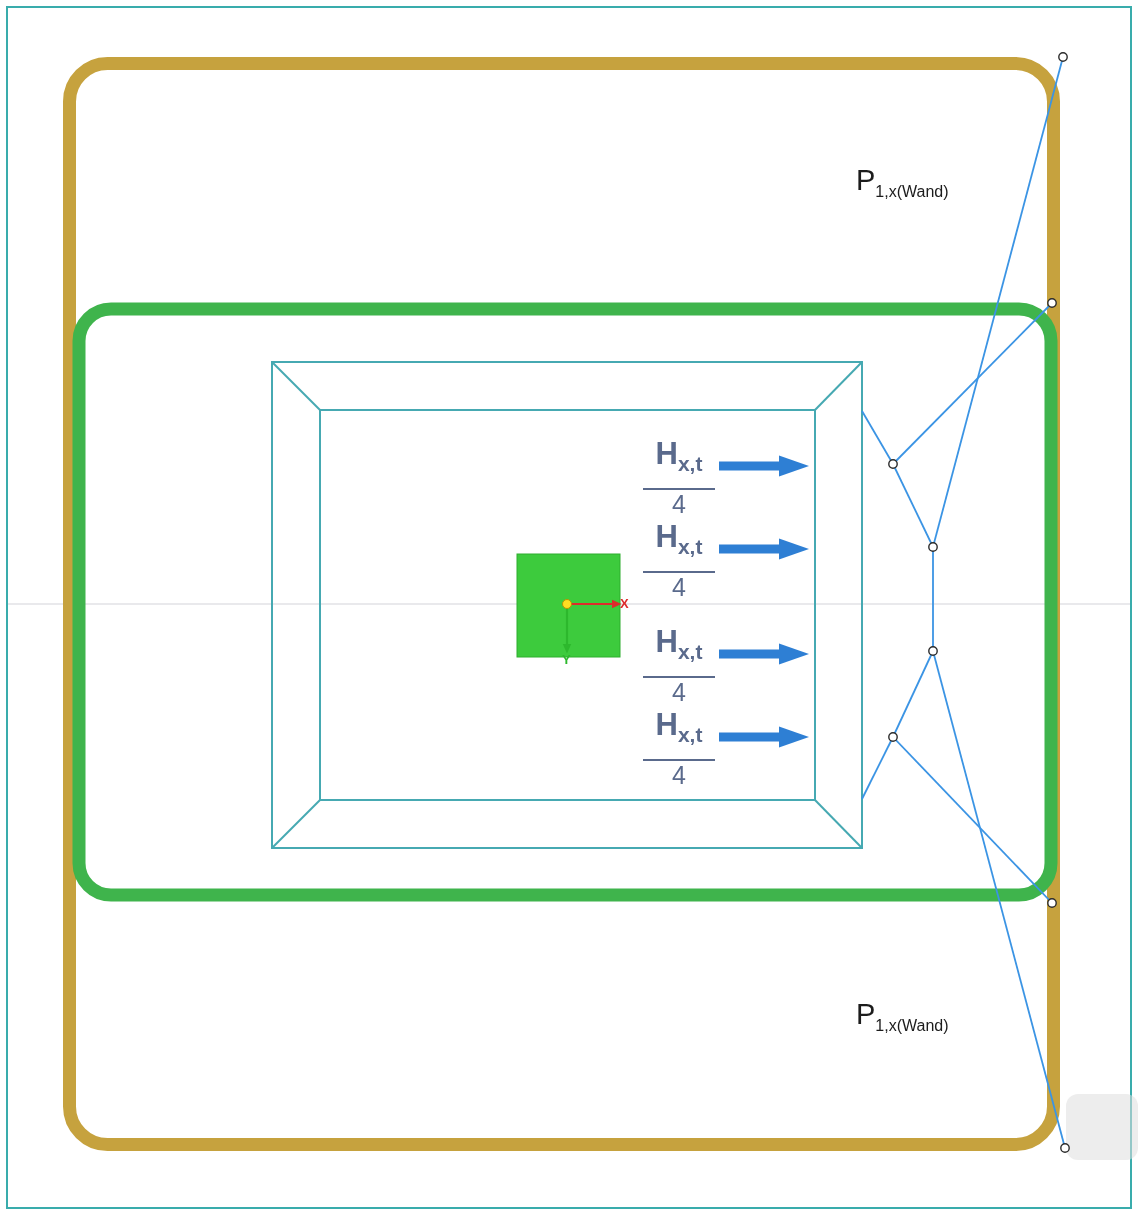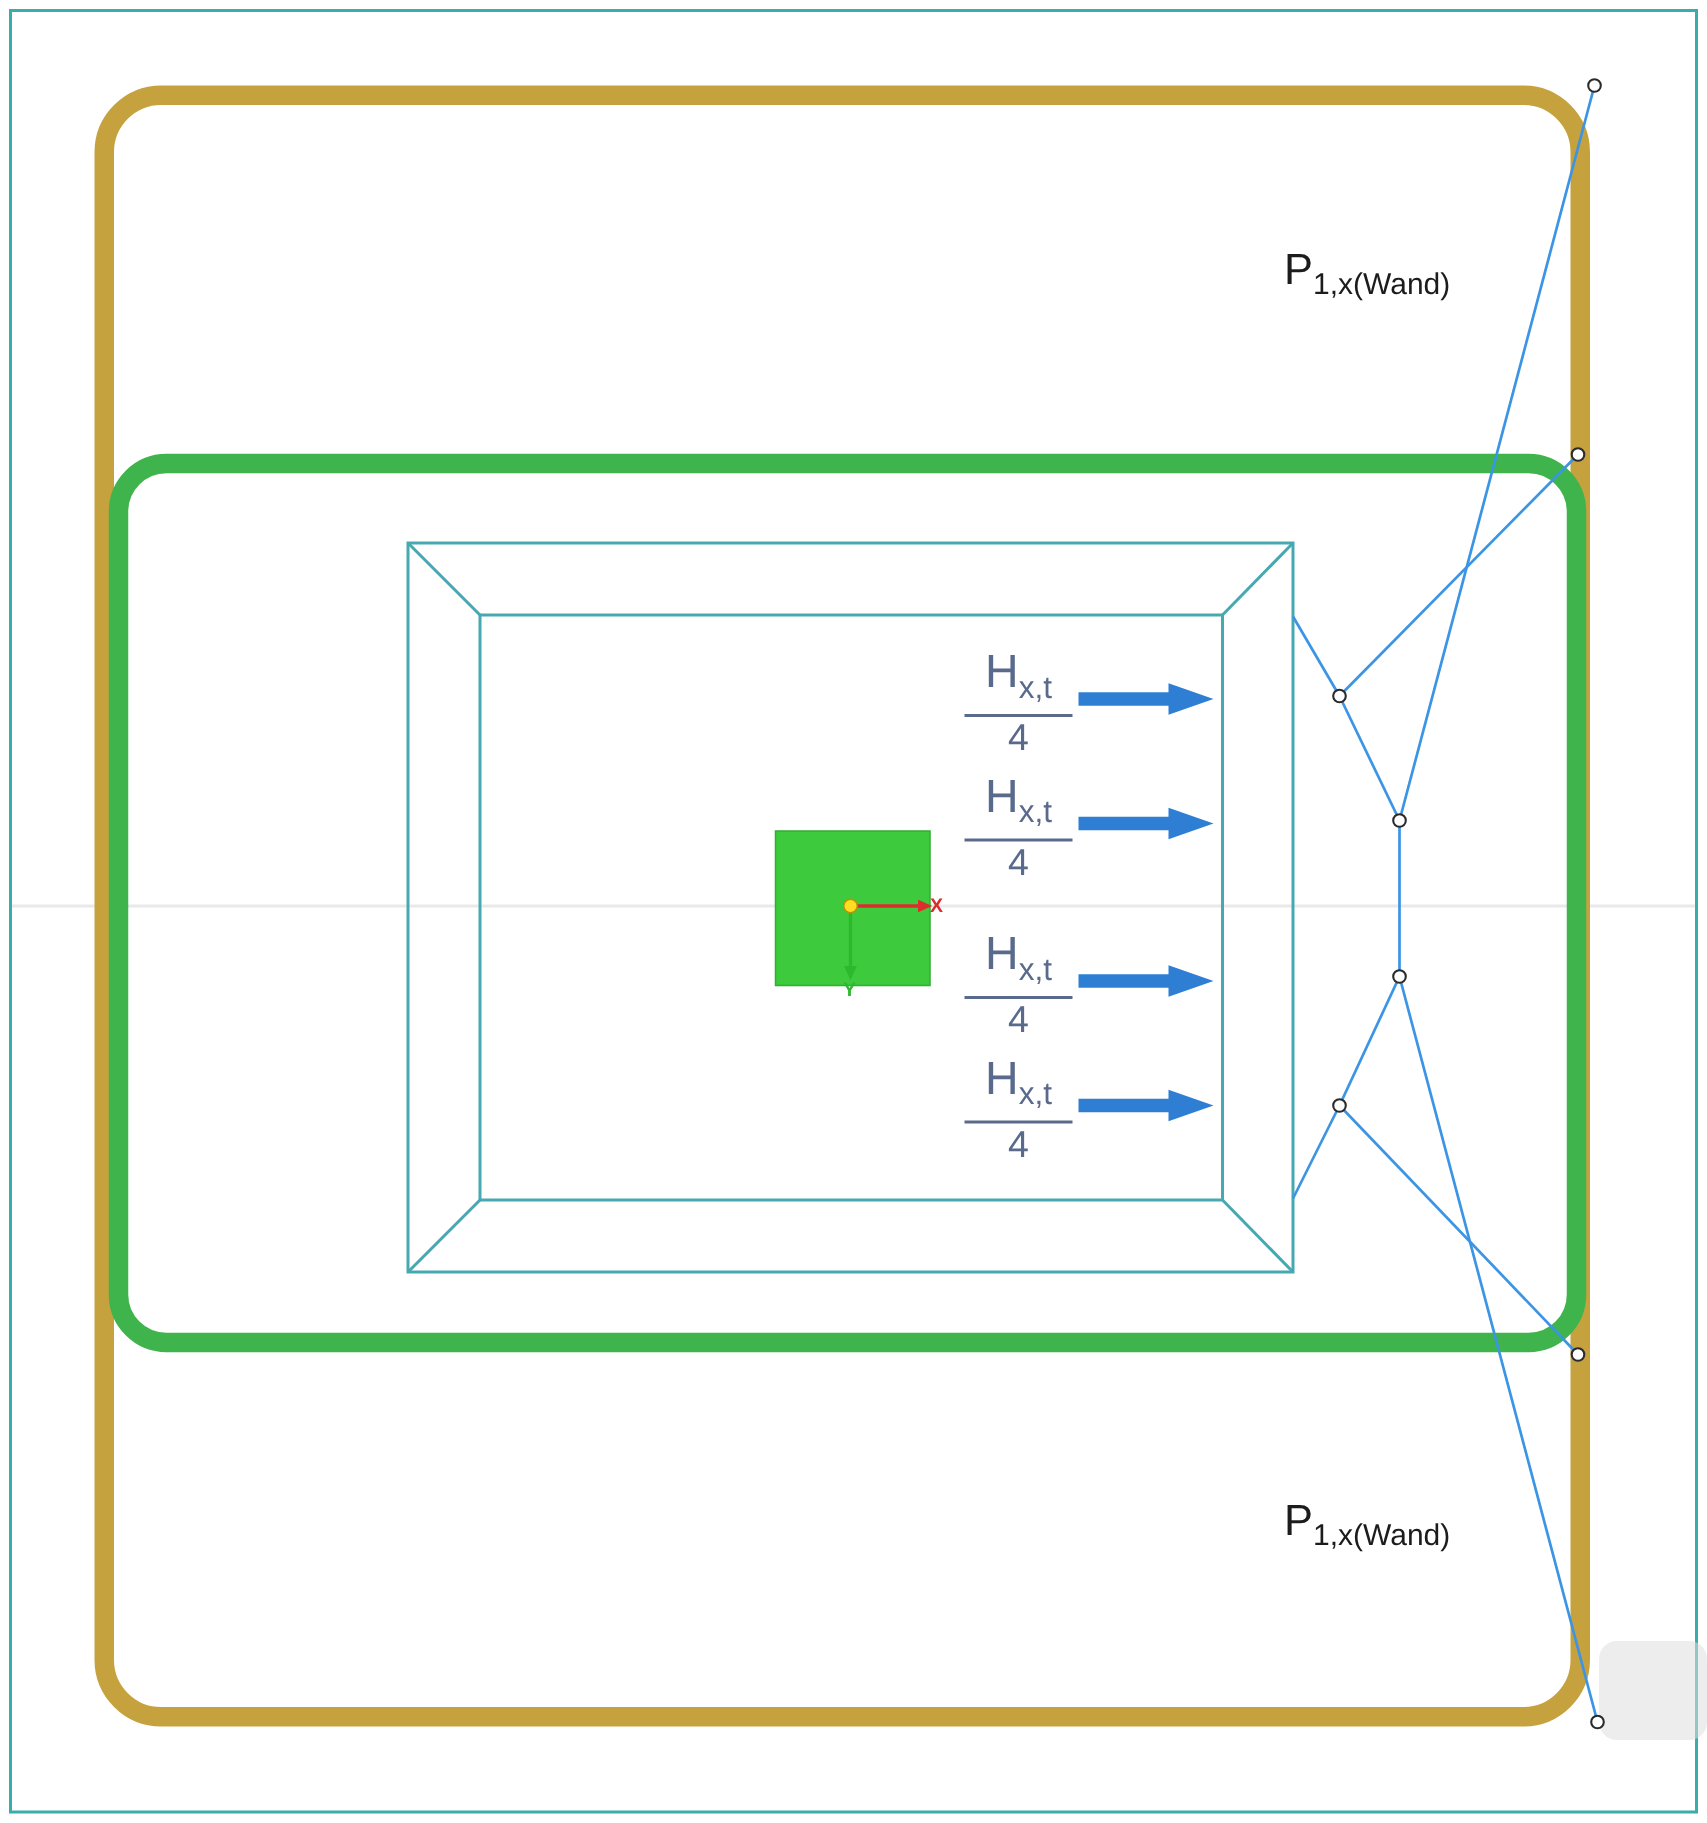--- a/index.html
+++ b/index.html
@@ -29,33 +29,33 @@
   .axg-head{fill:var(--axis-green);}
   .origin{fill:var(--origin-yellow);stroke:#b99400;stroke-width:1px;}
   .artifact{fill:#dedede;opacity:.55;}
 
   
   .frac{
     position:absolute;width:72px;text-align:center;
     color:var(--label-slate);
   }
   .frac-num{
-    display:block;font-size:31px;line-height:33px;
+    display:block;font-size:31px;line-height:46px;
     border-bottom:2px solid var(--label-slate);
-    padding-bottom:1px;font-weight:400;
+    padding-bottom:1px;font-weight:700;
   }
   .frac-num sub{font-size:21px;}
   .frac-den{display:block;font-size:25px;line-height:28px;}
 
   
   .pload{
     position:absolute;color:var(--p-label);
     font-size:29px;line-height:33px;white-space:nowrap;
   }
-  .pload sub{font-size:20px;}
+  .pload sub{font-size:16px;}
 
   
   .axis-label{position:absolute;font-size:13px;line-height:14px;font-weight:700;}
   .axis-label.x{color:var(--axis-red);}
   .axis-label.y{color:var(--axis-green);}
 </style>
 </head>
 <body>
 
 <div class="canvas">

